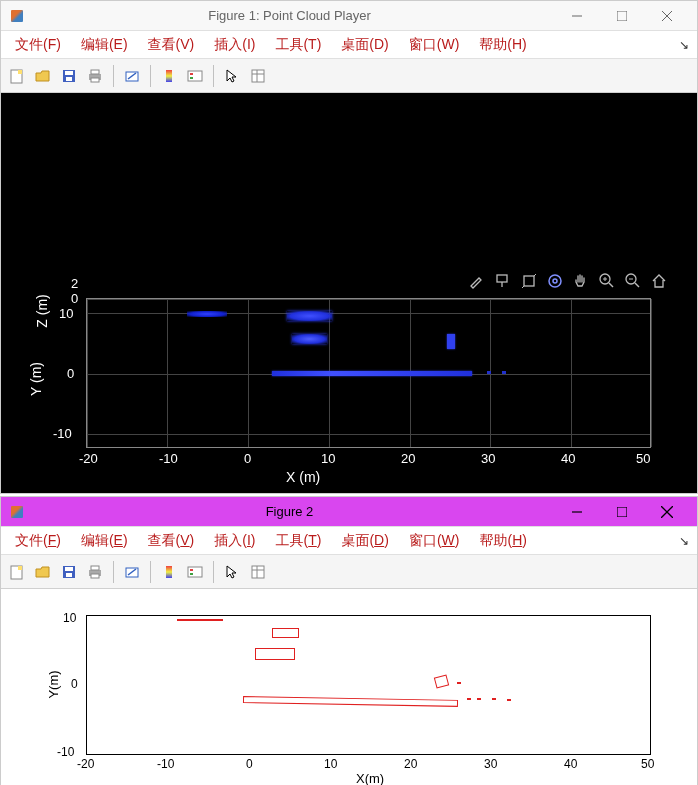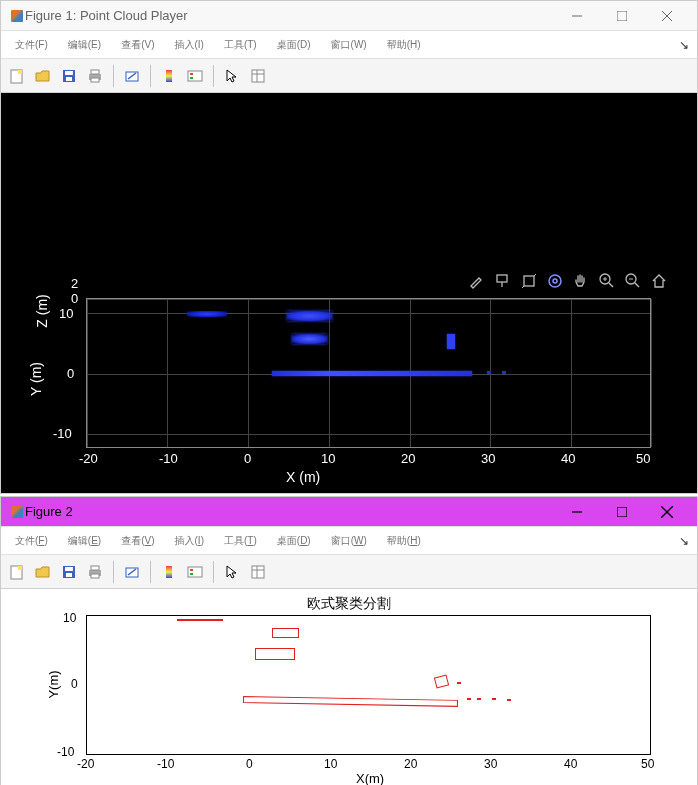--- a/index.html
+++ b/index.html
@@ -1,24 +1,24 @@
 <!DOCTYPE html>
 <html><head>
 <meta charset="utf-8">
 <style>
   * { box-sizing: border-box; margin: 0; padding: 0; }
   body { font-family: "Microsoft YaHei", "Segoe UI", sans-serif; font-size: 13px; background: #fff; width: 698px; }
   
   .window { border: 1px solid #ccc; background: #fff; }
-  .titlebar { height: 30px; display: flex; align-items: center; padding: 0 8px; background: #f8f8f8; border-bottom: 1px solid #e0e0e0; }
+  .titlebar { height: 30px; display: flex; align-items: center; padding: 0 8px; background: #f8f8f8; border-bottom: 1px solid #e0e0e0; text-align: center; }
   .titlebar .title { flex: 1; color: #666; font-size: 13px; }
   .titlebar .win-btn { width: 45px; height: 28px; display: flex; align-items: center; justify-content: center; color: #666; font-size: 14px; }
   
   .menubar { height: 28px; display: flex; align-items: center; padding: 0 4px; background: #fff; border-bottom: 1px solid #e0e0e0; position: relative; }
-  .menubar .menu-item { padding: 4px 10px; font-size: 10px; color: #737373; }
+  .menubar .menu-item { padding: 4px 10px; font-size: 14px; color: #b91c1c; }
   .menubar .menu-item u { text-decoration: underline; }
   .menubar .menu-arrow { position: absolute; right: 8px; font-size: 12px; color: #333; }
   
   .toolbar { height: 34px; display: flex; align-items: center; padding: 0 4px; background: #f5f5f5; border-bottom: 1px solid #d0d0d0; gap: 2px; }
   .toolbar .tool-btn { width: 24px; height: 24px; display: flex; align-items: center; justify-content: center; border: 1px solid transparent; }
   .toolbar .sep { width: 1px; height: 22px; background: #c0c0c0; margin: 0 4px; }
   
   .canvas1 { background: #000; height: 400px; position: relative; }
   .axis-label { color: #fff; font-size: 14px; position: absolute; }
   .tick-label { color: #fff; font-size: 13px; position: absolute; }
@@ -351,21 +351,20 @@
     <div class="tool-btn">
         <svg width="16" height="16">
           <rect x="2" y="2" width="12" height="12" fill="#fff" stroke="#888"></rect>
           <line x1="2" y1="6" x2="14" y2="6" stroke="#888"></line>
           <line x1="7" y1="2" x2="7" y2="14" stroke="#888"></line>
         </svg>
       </div>
   </div>
 
   <div class="canvas2">
-    <div class="plot-title">欧式聚类分割</div>
 
     <div class="axis-label2" style="left:38px; top:88px; transform: rotate(-90deg);">Y(m)</div>
     <div class="axis-label2" style="left:355px; top:182px;">X(m)</div>
 
     <div class="tick-label2" style="left:62px; top:22px;">10</div>
     <div class="tick-label2" style="left:70px; top:88px;">0</div>
     <div class="tick-label2" style="left:56px; top:156px;">-10</div>
 
     <div class="tick-label2" style="left:76px; top:168px;">-20</div>
     <div class="tick-label2" style="left:156px; top:168px;">-10</div>

